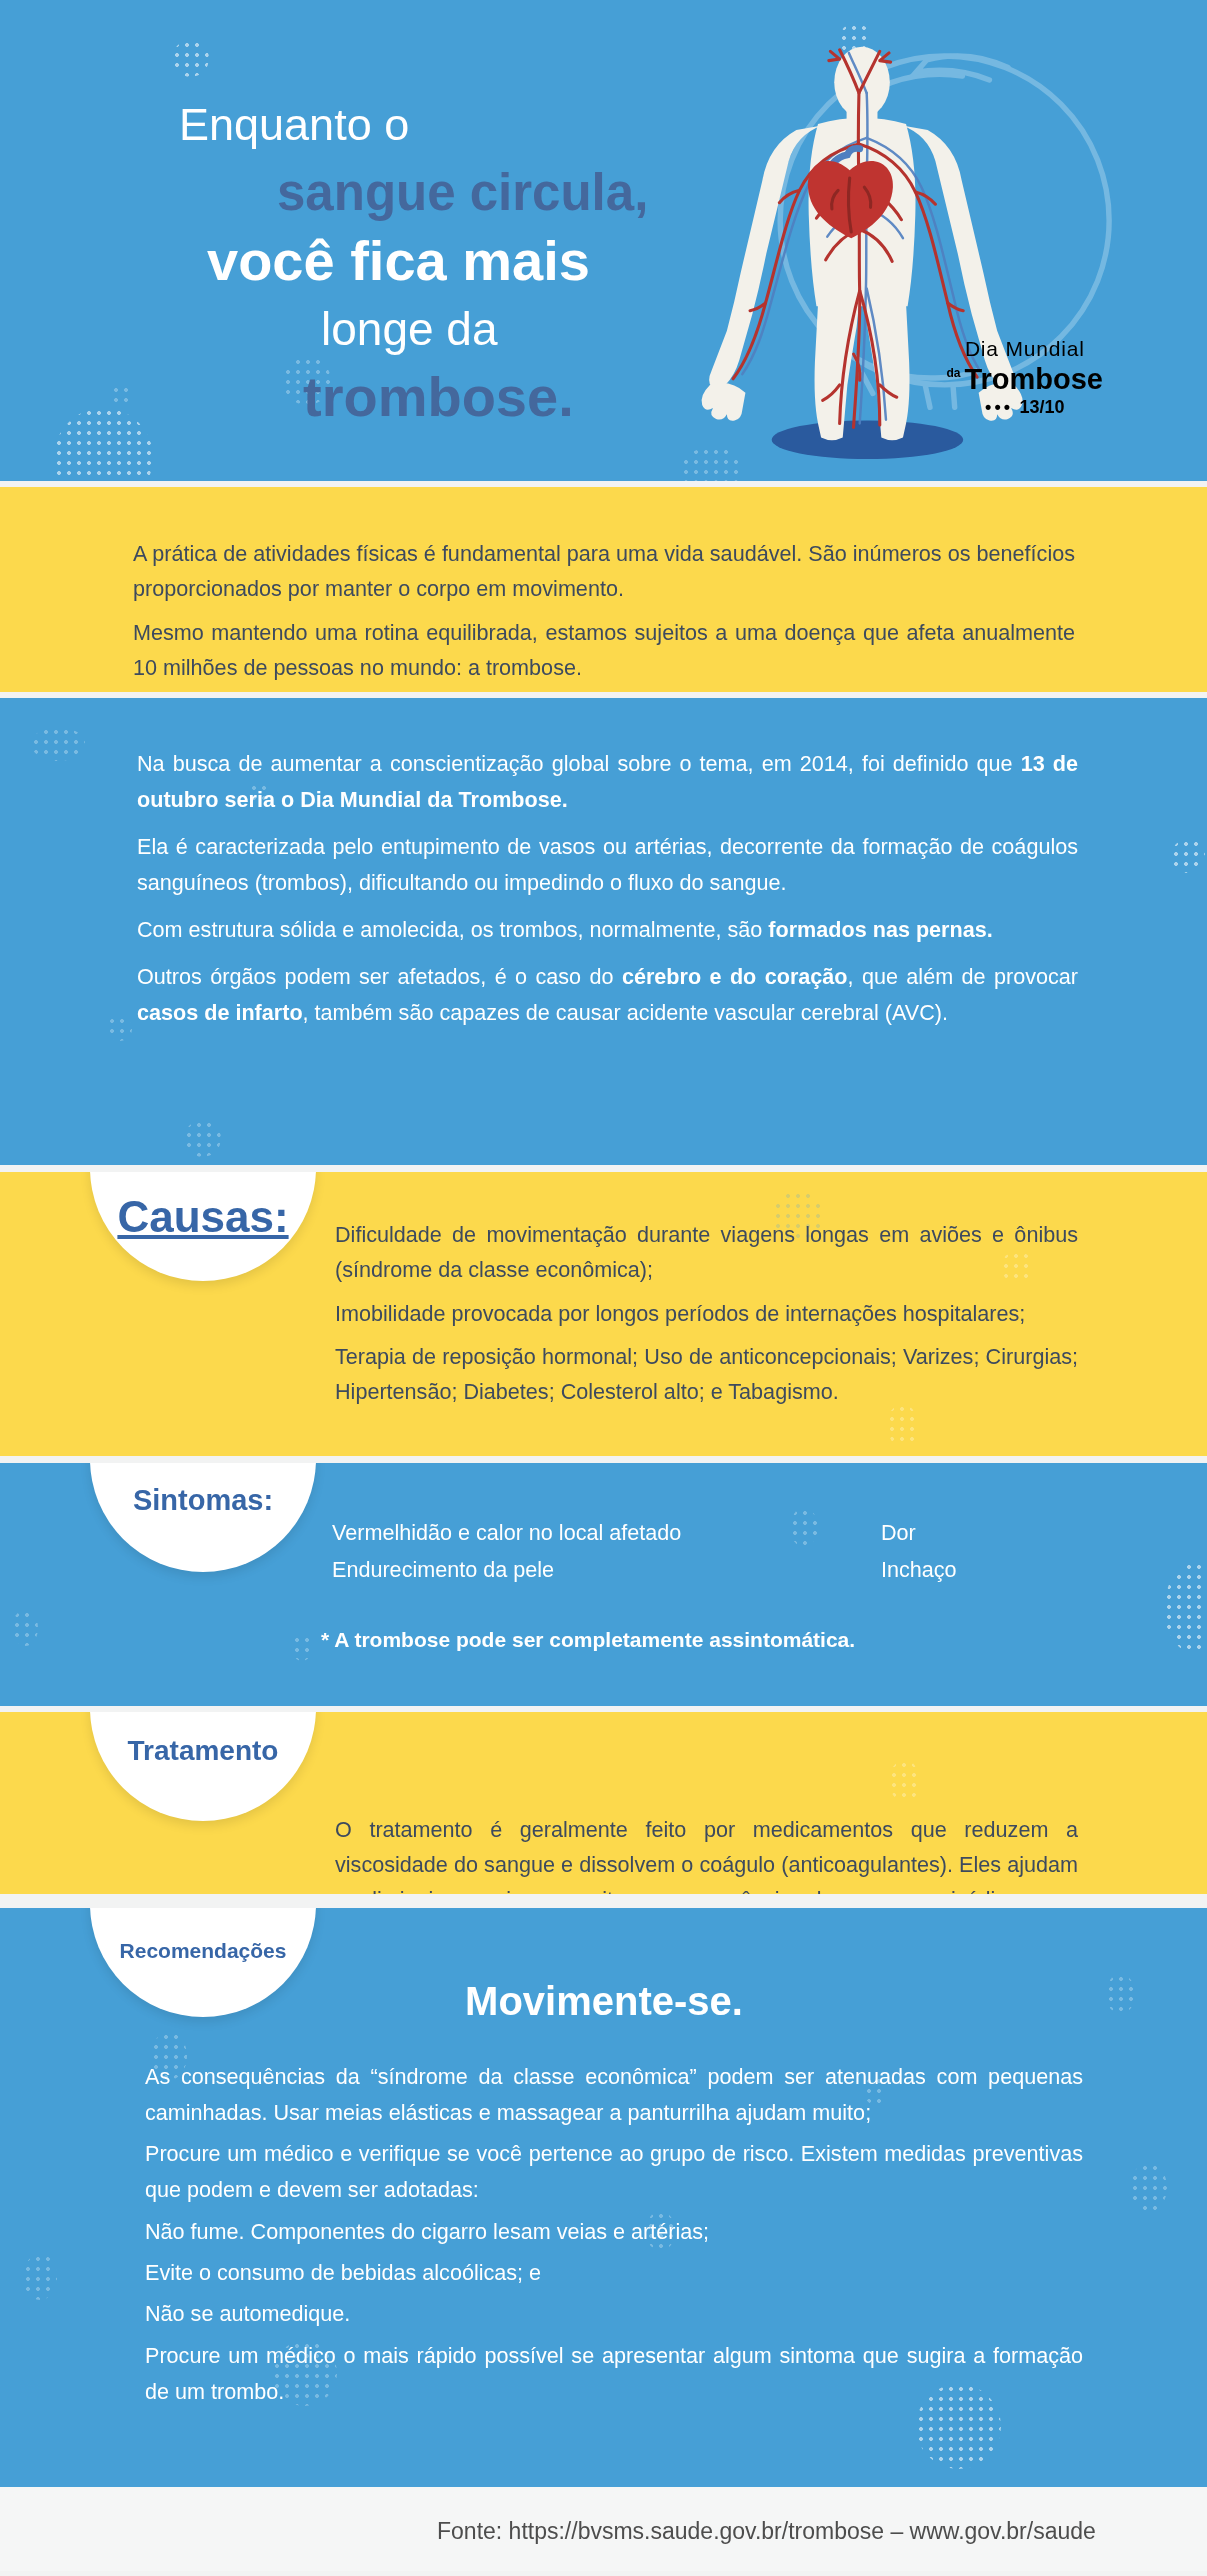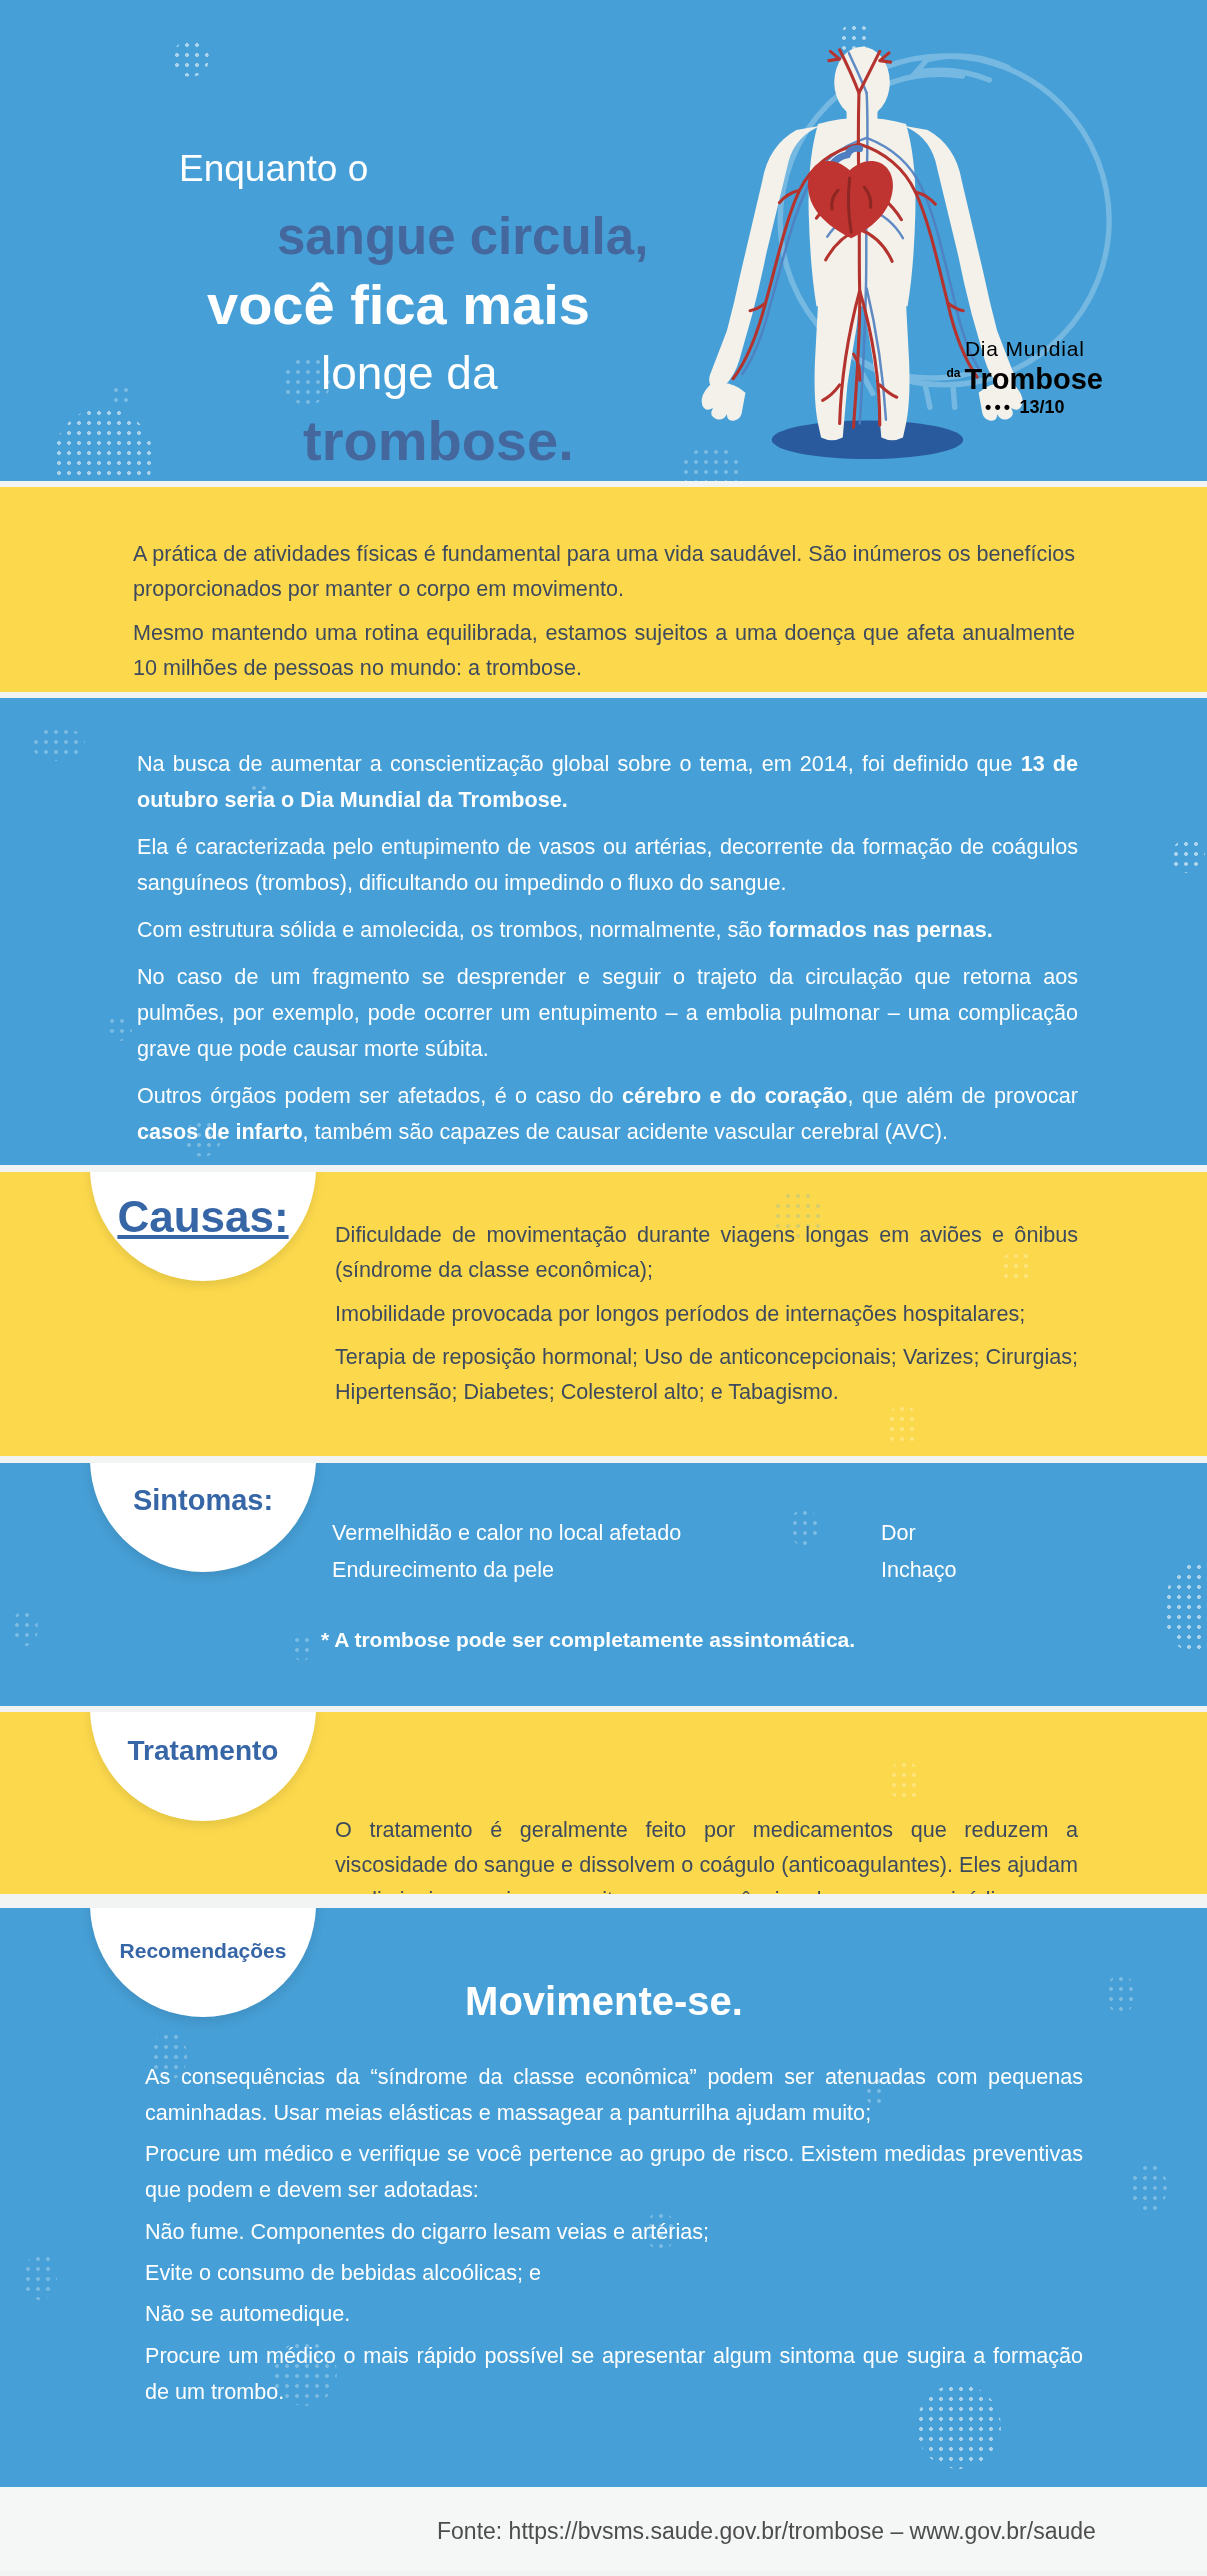--- a/index.html
+++ b/index.html
@@ -18,21 +18,21 @@
   .s-tratamento { height:182px; margin-bottom:14px; }
   .s-recom { height:579px; }
   .s-footer { height:84px; background:#f5f6f6; position:relative; }
 
   
   .hero-title { position:absolute; top:91px; left:0; width:100%; z-index:3; }
   .hero-title div { line-height:68px; white-space:nowrap; }
   .t-light-white { color:#ffffff; font-weight:400; }
   .t-bold-white  { color:#ffffff; font-weight:700; }
   .t-bold-blue   { color:#44689d; font-weight:700; }
-  .tl1 { margin-left:179px; font-size:37px;margin-top:44px; }
+  .tl1 { margin-left:179px; font-size:45px; }
   .tl2 { margin-left:277px; font-size:51px; }
   .tl3 { margin-left:207px; font-size:56px; }
   .tl4 { margin-left:321px; font-size:46px; }
   .tl5 { margin-left:303px; font-size:56px; }
 
   .figure { position:absolute; left:688px; top:21.6px; z-index:2; }
 
   .logo { position:absolute; right:105px; top:337px; z-index:4; color:#000000; text-align:center; }
   .logo-l1 { font-size:21px; font-weight:400; letter-spacing:0.8px; }
   .logo-l2 { display:flex; align-items:center; justify-content:center; margin-top:1.5px; }
@@ -172,21 +172,20 @@
   <section class="blue s-info">
     <div class="dots dots-faint" style="left:31px; top:29px; width:54px; height:34px;"></div>
     <div class="dots dots-faint" style="left:249px; top:85px; width:20px; height:20px;"></div>
     <div class="dots dots-faint" style="left:107px; top:318px; width:25px; height:25px;"></div>
     <div class="dots dots-faint" style="left:184px; top:422px; width:37px; height:37px;"></div>
     <div class="dots" style="left:1171px; top:141px; width:34px; height:34px;"></div>
     <div class="copy">
       <p><span>Na busca de aumentar a conscientização global sobre o tema, em 2014, foi definido que </span><b>13 de outubro seria o Dia Mundial da Trombose.</b></p>
       <p>Ela é caracterizada pelo entupimento de vasos ou artérias, decorrente da formação de coágulos sanguíneos (trombos), dificultando ou impedindo o fluxo do sangue.</p>
       <p><span>Com estrutura sólida e amolecida, os trombos, normalmente, são </span><b>formados nas pernas.</b></p>
-      <p>No caso de um fragmento se desprender e seguir o trajeto da circulação que retorna aos pulmões, por exemplo, pode ocorrer um entupimento – a embolia pulmonar – uma complicação grave que pode causar morte súbita.</p>
       <p><span>Outros órgãos podem ser afetados, é o caso do </span><b>cérebro e do coração</b><span>, que além de provocar </span><b>casos de infarto</b><span>, também são capazes de causar acidente vascular cerebral (AVC).</span></p>
     </div>
   </section>
 
   <section class="yellow s-causas indent">
     <div class="dots dots-blue dots-faint" style="left:773px; top:18.5px; width:51px; height:51px;"></div>
     <div class="dots dots-blue dots-faint" style="left:264px; top:26px; width:23px; height:23px;"></div>
     <div class="dots dots-faint" style="left:1001px; top:79px; width:32px; height:32px;"></div>
     <div class="dots dots-faint" style="left:887px; top:232px; width:31px; height:43px;"></div>
     <div class="label-circle"></div>

